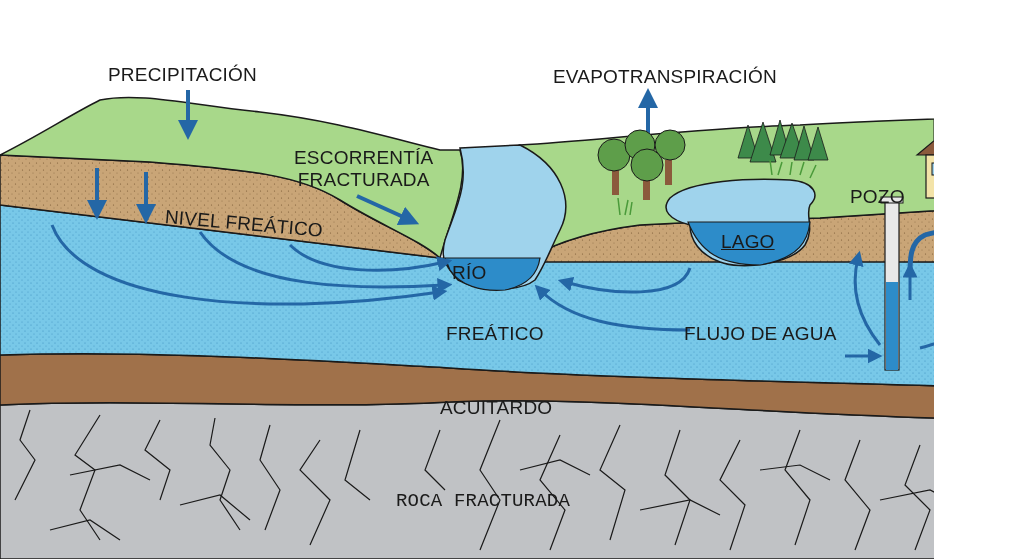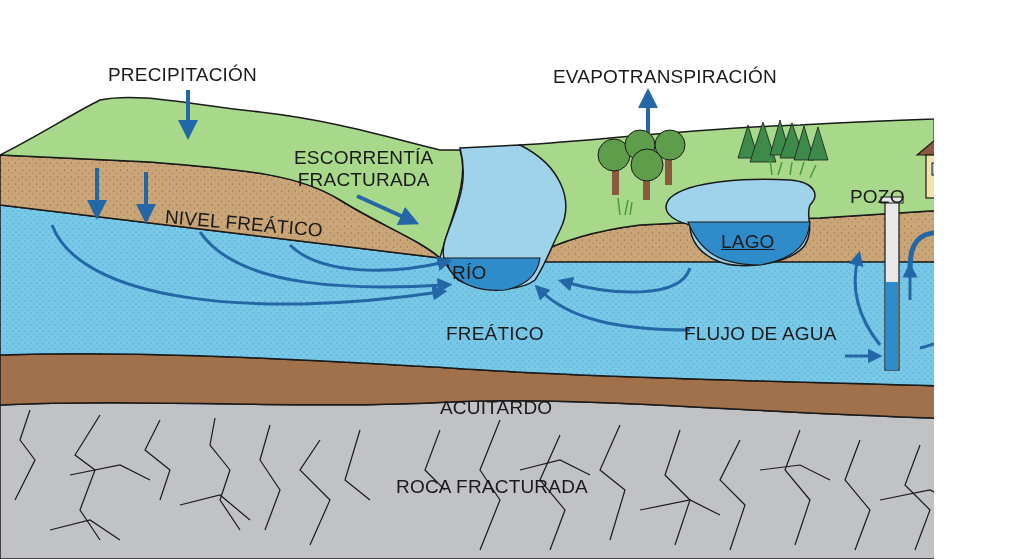--- a/index.html
+++ b/index.html
@@ -149,14 +149,14 @@
   </div>
   <div class="lbl" style="left:165px;top:206px;transform:rotate(5deg);transform-origin:left center;">NIVEL FREÁTICO</div>
   <div class="lbl" style="left:452px;top:262px;">RÍO</div>
   <div class="lbl" style="left:721px;top:231px;text-decoration:underline;">LAGO</div>
   <div class="lbl" style="left:850px;top:186px;">POZO</div>
   <div class="lbl" style="left:446px;top:323px;">FREÁTICO</div>
   <div class="lbl" style="left:680px;top:323px;text-align:left;">
     <div style="padding-left:4px;">FLUJO DE AGUA</div>
   </div>
   <div class="lbl" style="left:440px;top:397px;">ACUITARDO</div>
-  <div class="lbl" style="left:396px;top:476px;">ROCA FRACTURADA</div>
+  <div class="lbl" style="left:396px;top:490px;font-family:Liberation Mono, monospace;">ROCA FRACTURADA</div>
 </div>
 
 </body></html>

